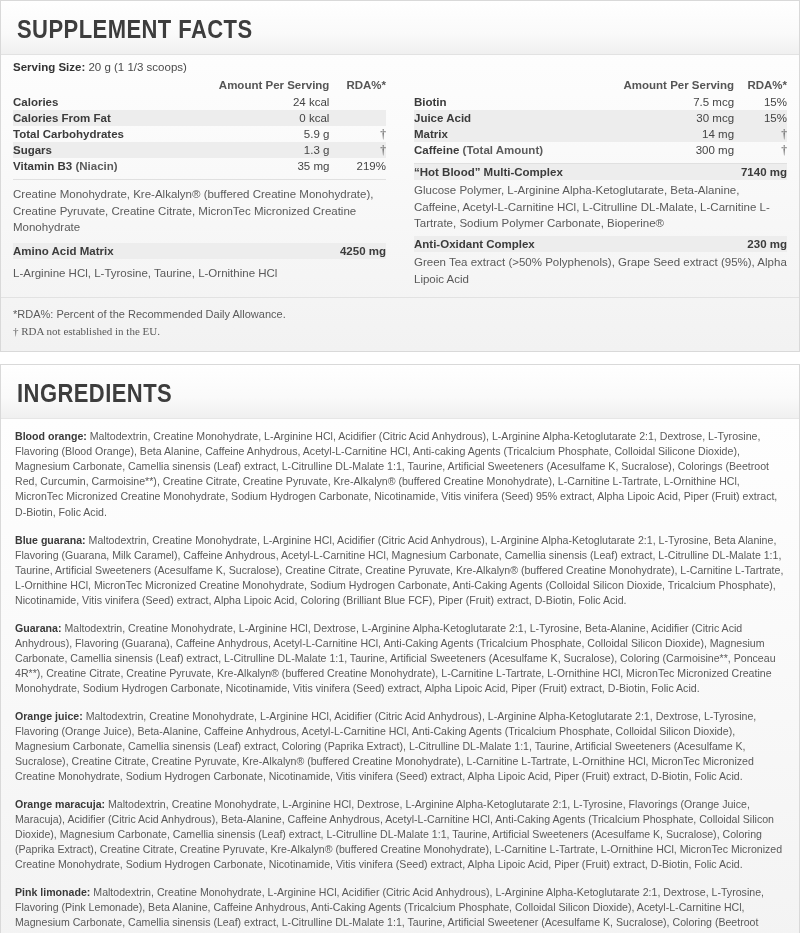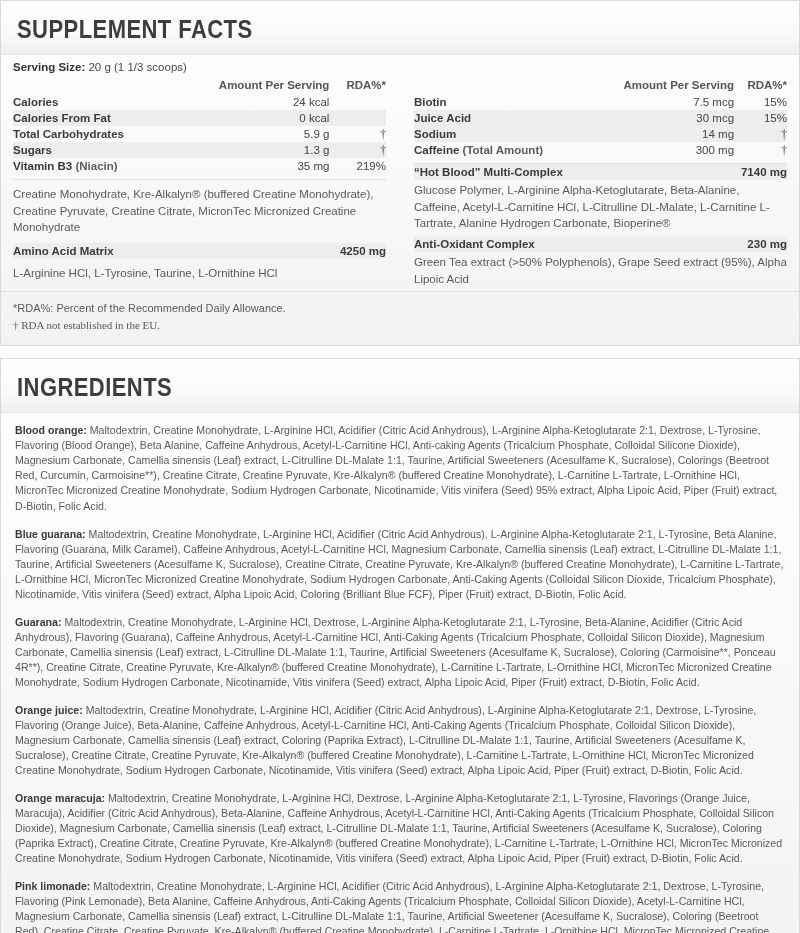--- a/index.html
+++ b/index.html
@@ -85,20 +85,21 @@
     padding: 6px 0 7px 0;
   }
   .blend-sub.tight { padding: 2px 0 4px 0; }
 
   .sf-foot {
     font-size: 11px;
     line-height: 1.5;
     color: #5a5a5a;
     padding: 8px 12px 2px 12px;
     border-top: 1px solid #e2e2e2;
+    margin-top: 6px;
   }
 
   
   .ing-body {
     padding: 10px 14px 12px 14px;
     border-top: 1px solid #e6e6e6;
   }
   p.ing {
     margin: 0 0 13px 0;
     font-size: 10.6px;
@@ -196,21 +197,21 @@
                 <td class="c-name"><span>Biotin</span><span class="sub"></span></td>
                 <td class="c-amt">7.5 mcg</td>
                 <td class="c-rda">15%</td>
               </tr>
               <tr class="zebra">
                 <td class="c-name"><span>Juice Acid</span><span class="sub"></span></td>
                 <td class="c-amt">30 mcg</td>
                 <td class="c-rda">15%</td>
               </tr>
               <tr class="zebra">
-                <td class="c-name"><span>Sodium</span><span class="sub"></span></td>
+                <td class="c-name"><span>Matrix</span><span class="sub"></span></td>
                 <td class="c-amt">14 mg</td>
                 <td class="c-rda dagger">†</td>
               </tr>
               <tr class="light">
                 <td class="c-name"><span>Caffeine</span><span class="sub"> (Total Amount)</span></td>
                 <td class="c-amt">300 mg</td>
                 <td class="c-rda dagger">†</td>
               </tr>
             </tbody>
           </table>
@@ -219,21 +220,21 @@
 
           <table class="blend">
             <tbody>
               <tr class="b-shade">
                 <td class="b-name">“Hot Blood” Multi-Complex</td>
                 <td class="b-amt">7140 mg</td>
                 <td class="b-rda"></td>
               </tr>
             </tbody>
           </table>
-          <div class="blend-sub tight">Glucose Polymer, L-Arginine Alpha-Ketoglutarate, Beta-Alanine, Caffeine, Acetyl-L-Carnitine HCl, L-Citrulline DL-Malate, L-Carnitine L-Tartrate, Alanine Hydrogen Carbonate, Bioperine®</div>
+          <div class="blend-sub tight">Glucose Polymer, L-Arginine Alpha-Ketoglutarate, Beta-Alanine, Caffeine, Acetyl-L-Carnitine HCl, L-Citrulline DL-Malate, L-Carnitine L-Tartrate, Sodium Polymer Carbonate, Bioperine®</div>
 
           <table class="blend">
             <tbody>
               <tr class="b-shade">
                 <td class="b-name">Anti-Oxidant Complex</td>
                 <td class="b-amt">230 mg</td>
                 <td class="b-rda"></td>
               </tr>
             </tbody>
           </table>

